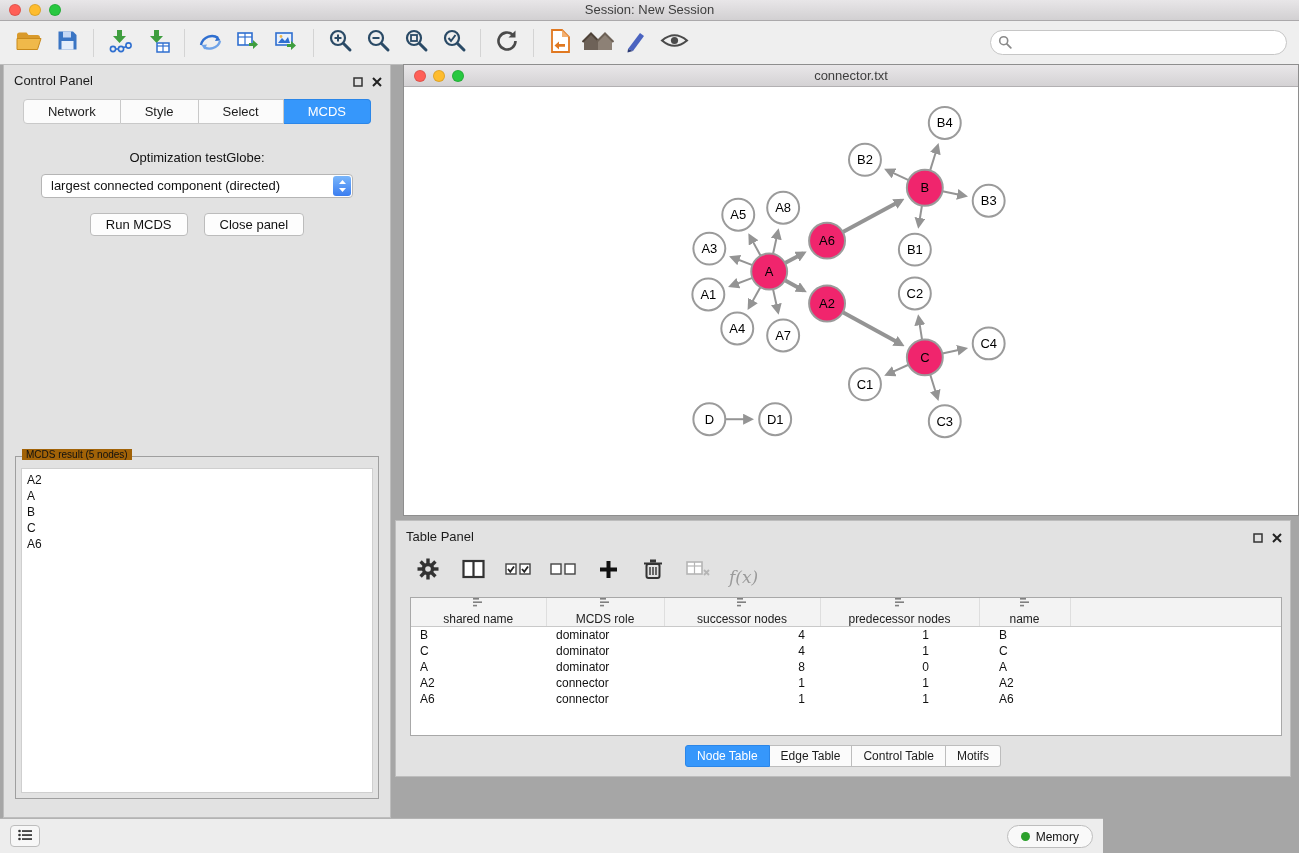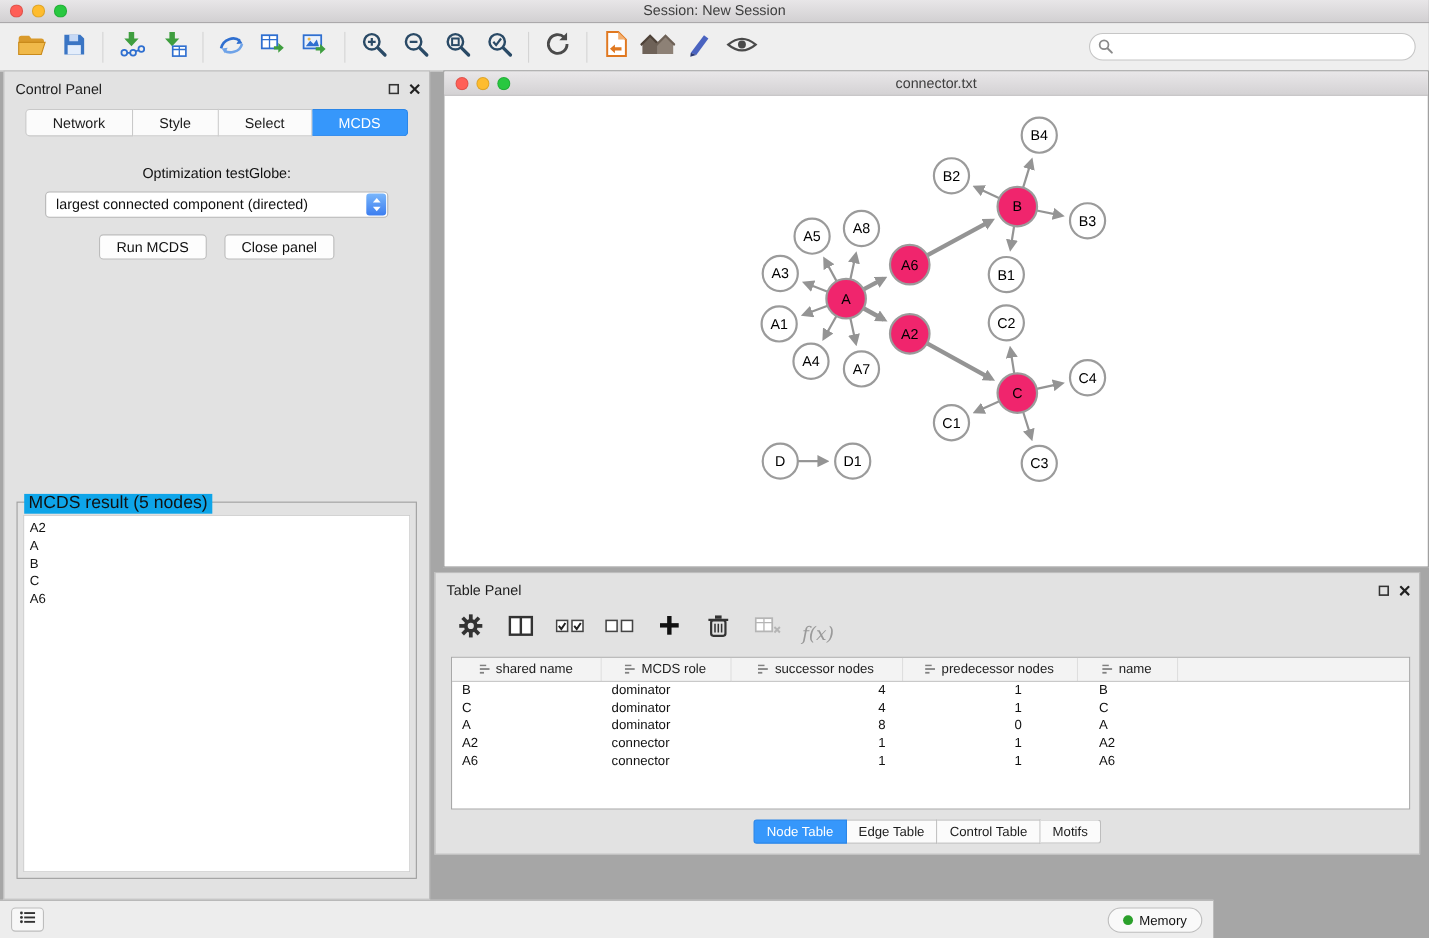--- a/index.html
+++ b/index.html
@@ -38,21 +38,21 @@
   .cp-tab.selected { background:#3697fb; border-color:#2b86e8; color:#fff; }
   .opt-label { text-align:center; font-size:13px; margin-top:26px; color:#111; }
   .dropdown { margin:9px auto 0; width:312px; height:24px; background:#fff; border:1px solid #b5b5b5;
     border-radius:4px; position:relative; font-size:13px; line-height:22px; padding-left:9px; color:#111; }
   .dropdown .stepper { position:absolute; right:1px; top:1px; width:18px; height:20px; border-radius:3px;
     background:linear-gradient(#79b6fb,#3b7df0); display:flex; align-items:center; justify-content:center; }
   .cp-buttons { display:flex; justify-content:center; gap:16px; margin-top:15px; }
   .cp-btn { font-size:13px; padding:3px 15px; background:#fdfdfd; border:1px solid #bcbcbc;
     border-radius:4px; color:#111; cursor:default; }
   .result-group { position:absolute; left:11px; right:11px; top:391px; bottom:18px; border:1px solid #9f9f9f; }
-  .result-legend { position:absolute; top:-8px; left:6px; background:#0ea5e9; font-size:16px;
+  .result-legend { position:absolute; top:-8px; left:6px; background:#a16207; font-size:10px;
     padding:0 4px; color:#111; }
   .result-list { position:absolute; left:5px; right:5px; top:11px; bottom:5px; background:#fff;
     border:1px solid #cfcfcf; overflow:auto; padding:3px 5px; }
   .result-item { font-size:12px; line-height:16px; color:#111; }
 
   
   .network-window { position:absolute; left:403px; top:64px; width:896px; height:452px;
     background:#fff; border:1px solid #8e8e8e; }
   .nw-titlebar { height:22px; background:linear-gradient(#e9e7e9,#d4d2d4); border-bottom:1px solid #b2b0b2; position:relative; }
   .nw-title { text-align:center; font-size:13px; line-height:21px; color:#3e3e3e; }
@@ -65,21 +65,21 @@
     background:#e2e2e2; border:1px solid #bdbdbd; }
   .tp-toolbar { position:absolute; top:30px; left:18px; height:40px; display:flex; align-items:center; gap:17px; }
   .tp-tool { display:flex; align-items:center; justify-content:center; width:28px; height:28px; cursor:default; }
   .fx { font-family:"DejaVu Serif", serif; font-style:italic; font-size:17px; color:#9a9a9a;margin-top:12px; }
   .tp-table-wrap { position:absolute; left:14px; right:8px; top:76px; bottom:40px; background:#fff;
     border:1px solid #a8a8a8; overflow:hidden; }
   table { border-collapse:collapse; width:100%; table-layout:fixed; font-size:12px; }
   thead th { background:#f3f3f3; border-bottom:1px solid #c9c9c9; border-right:1px solid #dedede;
     font-weight:normal; height:21px; color:#222; }
   thead th.filler { border-right:none; }
-  .th-inner { display:flex; align-items:center; justify-content:center; gap:5px; }
+  .th-inner { display:flex; align-items:center; justify-content:center; gap:5px;flex-direction:column; }
   tbody td { height:16px; color:#111; white-space:nowrap; overflow:hidden; }
   td.c0 { padding-left:9px; }
   td.c1 { padding-left:10px; }
   td.c2 { text-align:right; padding-right:15px; }
   td.c3 { text-align:right; padding-right:50px; }
   td.c4 { padding-left:20px; }
   .tp-tabs { position:absolute; bottom:9px; left:0; right:0; display:flex; justify-content:center; }
   .tp-tab { font-size:12px; padding:3px 11px; background:#fbfbfb; border:1px solid #bdbdbd;
     border-left:none; color:#1c1c1c; cursor:default; }
   .tp-tab:first-child { border-left:1px solid #bdbdbd; border-radius:3px 0 0 3px; }

